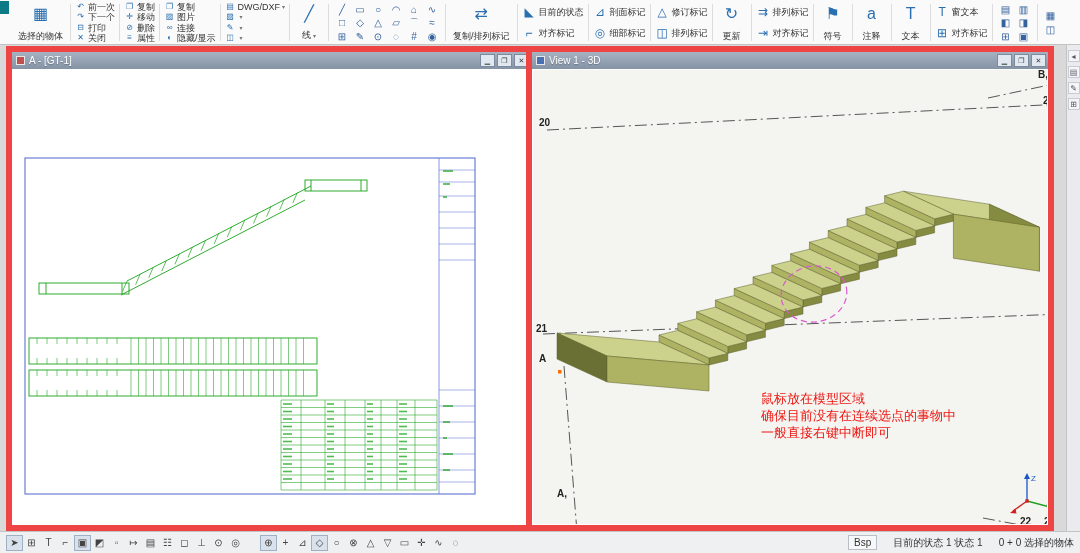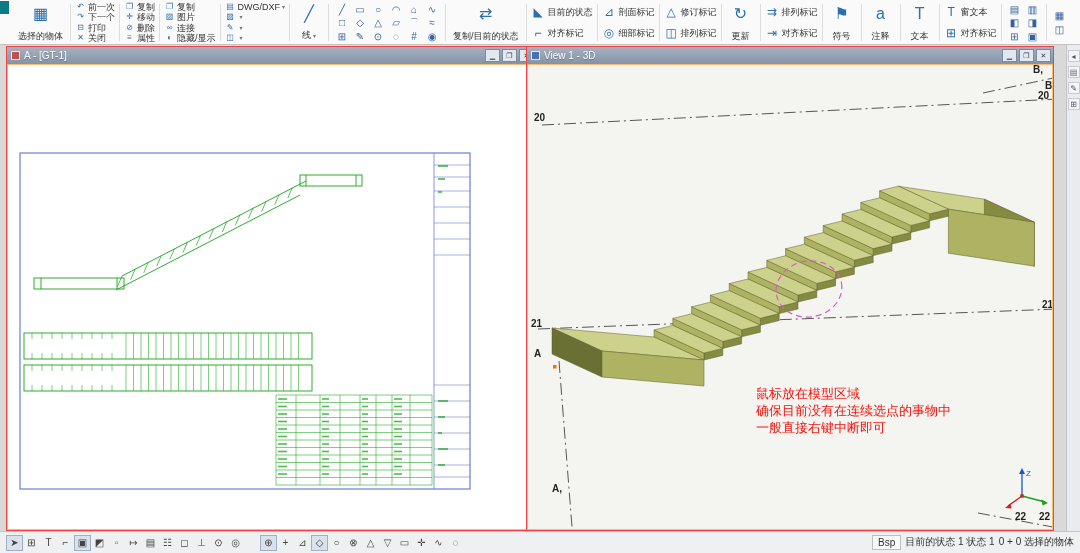--- a/index.html
+++ b/index.html
@@ -22,21 +22,21 @@
             white-space:nowrap;cursor:pointer;line-height:10px}
   .rb-small .g{width:11px;font-size:8px;color:#2a6fb0;text-align:center;margin-right:2px;line-height:10px}
   .rb-col2{height:41px}
   .rb-col2 .rb-small{height:20px;font-size:9px}
   .rb-col2 .rb-small .g{font-size:12px;width:15px;line-height:18px}
   .caret{font-size:6px;color:#777;margin-left:2px}
   .rb-grid{display:grid;grid-auto-rows:13.5px;gap:0;align-content:center}
   .rb-cell{display:flex;align-items:center;justify-content:center;font-size:10px;color:#35619d;cursor:pointer}
 
   
-  .win{position:absolute;border:1px solid #ef4444;background:#fdba74}
+  .win{position:absolute;border:6px solid #ef4444;background:#ffffff}
   .win-drawing{left:6px;top:46px;width:531px;height:485px}
   .win-model{left:526px;top:46px;width:528px;height:485px}
   .titlebar{height:17px;background:linear-gradient(#a6b2c2,#8ror 0);
             background:linear-gradient(#a6b2c2,#8493a5);display:flex;align-items:center;
             padding:0 2px;color:#fff;font-size:10px}
   .title-icon{width:9px;height:9px;margin:0 4px 0 2px;border:1px solid #e8e8e8}
   .tb-title{white-space:nowrap;text-shadow:0 1px 1px rgba(0,0,0,.25)}
   .tb-btns{margin-left:auto;display:flex;gap:2px}
   .tb-btn{width:15px;height:13px;background:#e2e8ef;border:1px solid #7b8a9c;font-size:7px;
           line-height:11px;text-align:center;color:#344;cursor:pointer}
@@ -53,21 +53,21 @@
            font-size:8px;color:#556;border:1px solid #c8ccd2;background:#f4f5f7;cursor:pointer}
 
   
   .statusbar{position:absolute;left:0;bottom:0;width:1080px;height:22px;background:#eef0f2;
              border-top:1px solid #c3c3c3;display:flex;align-items:center;padding:0 6px;
              font-size:10px;color:#333}
   .sb-icon{width:17px;height:16px;display:flex;align-items:center;justify-content:center;
            font-size:10px;color:#444;border:1px solid transparent;cursor:pointer}
   .sb-icon.pressed{background:#d9e2ec;border-color:#9fb0c2}
   .sb-gap{width:16px}
-  .sb-right{margin-left:auto;display:flex;gap:4px;align-items:flex-start;white-space:nowrap}
+  .sb-right{margin-left:auto;display:flex;gap:16px;align-items:center;white-space:nowrap}
   .sb-mode{border:1px solid #b8bfc8;background:#f7f8fa;padding:0 5px;height:15px;line-height:14px;cursor:pointer}
 </style>
 </head>
 <body>
 
 <div class="ribbon">
   <div class="corner-accent" style="background: rgb(13, 123, 133);"></div>
   <div id="ribbon-groups" style="display:flex;align-items:stretch">
       <div class="rb-group">
         <div class="rb-large">
@@ -226,21 +226,21 @@
           </div>
           <div class="rb-cell">
             <span>◉</span>
           </div>
         </div>
       </div>
       <div class="rb-sep"></div>
       <div class="rb-group">
         <div class="rb-large">
           <span class="g">⇄</span>
-          <span class="l">复制/目前的状态</span>
+          <span class="l">复制/排列标记</span>
         </div>
       </div>
       <div class="rb-sep"></div>
       <div class="rb-group">
         <div class="rb-col rb-col2">
           <div class="rb-small">
             <span class="g">◣</span>
             <span>目前的状态</span>
           </div>
           <div class="rb-small">

